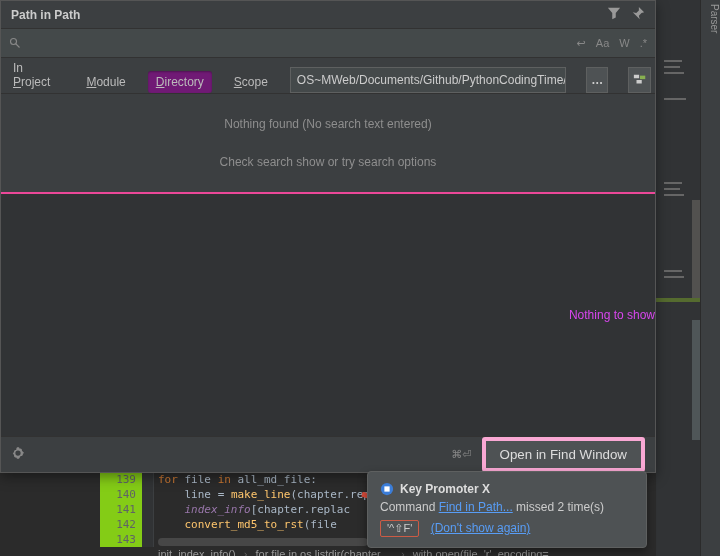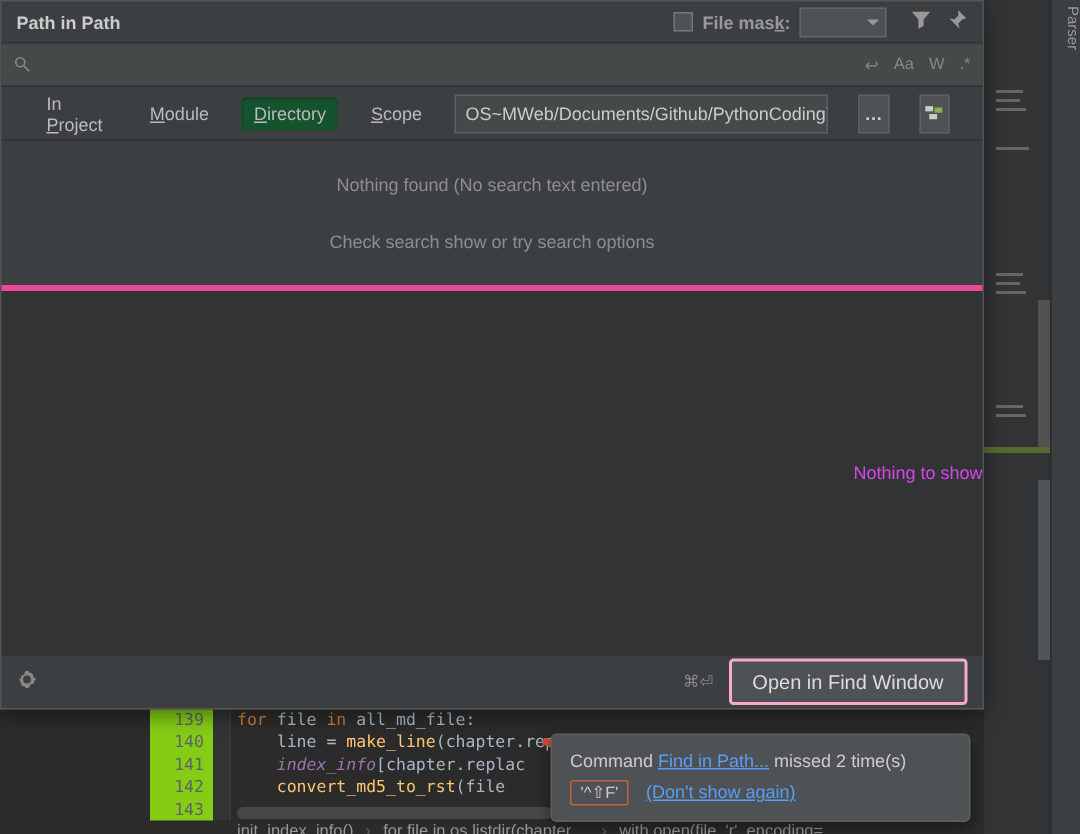--- a/index.html
+++ b/index.html
@@ -72,33 +72,33 @@
     background: transparent;
     border: none;
     color: #ccc;
     outline: none;
     font-size: 13px;
   }
   .search-opts { display: flex; gap: 10px; }
   .search-opts .opt { color: #888; font-size: 11px; }
   .scope-row {
     height: 36px;
-    display: flex; align-items: center;
-    padding: 0 22px;
+    display: flex; align-items: flex-end;
+    padding: 0 4px;
     gap: 14px;
     border-bottom: 1px solid #323232;
   }
   .scope-btn {
     color: #bbb;
     padding: 4px 8px;
     border-radius: 3px;
     cursor: pointer;
   }
   .scope-btn.active {
-    background: #14532d;
+    background: #701a75;
     box-shadow: inset 0 1px 2px rgba(0,0,0,0.3);
   }
   .scope-btn u { text-decoration: underline; }
   .path-combo {
     margin-left: auto;
     width: 320px; height: 26px;
     background: #44494a;
     border: 1px solid #5e6060;
     display: flex; align-items: center;
     padding: 0 6px;
@@ -116,42 +116,42 @@
   }
   .sq-btn svg { width: 14px; height: 14px; fill: #ccc; }
   .results-info {
     flex: 0 0 100px;
     display: flex;
     flex-direction: column;
     align-items: center;
     justify-content: center;
     gap: 24px;
     color: #8e8e8e;
-    border-bottom: 4px solid #ec4899;
+    border-bottom: 2px solid #ec4899;
   }
   .preview-area {
     flex: 1;
     display: flex;
     align-items: center;
     justify-content: flex-end;
     color: #d946ef;
     background: #313335;
   }
   .bottom-row {
     height: 36px;
     display: flex; align-items: center;
     padding: 0 10px;
     border-top: 1px solid #323232;
   }
   .bottom-row .spacer { flex: 1; }
   .gear svg { width: 14px; height: 14px; fill: #888; }
   .shortcut-hint { color: #888; margin-right: 10px; font-size: 11px; }
   .primary-btn {
     background: #4e5254;
-    border: 2px solid #f9a8d4;
+    border: 4px solid #f9a8d4;
     color: #ddd;
     padding: 6px 14px;
     border-radius: 3px;
     cursor: pointer;
   }
 
   
   .right-panel {
     position: absolute;
     right: 0; top: 0;
@@ -306,27 +306,20 @@
   <span class="sep">›</span>
   <span>for file in os.listdir(chapter ...</span>
   <span class="sep">›</span>
   <span>with open(file, 'r', encoding= ...</span>
 </div>
 
 <div class="dialog">
   <div class="titlebar">
     <span>Path in Path</span>
     <span class="spacer"></span>
-    <div class="file-mask">
-      <input type="checkbox" style="">
-      <span><span id="fmlabel">File mas<u>k</u>:</span></span>
-      <div class="mask-combo">
-          <span class="caret"></span>
-        </div>
-    </div>
     <div class="toolbar-icons">
       <span><svg viewBox="0 0 16 16">
             <path d="M1 2h14l-5 6v5l-4 2v-7z"></path>
           </svg></span>
       <span><svg viewBox="0 0 16 16">
             <path d="M9 1l6 6-3 1-3 3 1 4-4-4-5 5 5-5-4-4 4 1 3-3z"></path>
           </svg></span>
     </div>
   </div>
 
@@ -385,20 +378,27 @@
 <svg class="arrow" viewBox="0 0 60 40">
   <defs>
       <marker id="ah" markerWidth="8" markerHeight="8" refX="6" refY="3" orient="auto">
         <path d="M0,0 L6,3 L0,6 z" fill="#d94b3a"></path>
       </marker>
     </defs>
   <path d="M2 2 Q 30 10 56 30" stroke="#d94b3a" stroke-width="5" fill="none" marker-end="url(#ah)"></path>
 </svg>
 
 <div class="balloon">
+  <div class="title">
+    <svg viewBox="0 0 16 16">
+        <circle cx="8" cy="8" r="7" fill="#3b7dd8"></circle>
+        <rect x="5" y="5" width="6" height="6" fill="#fff"></rect>
+      </svg>
+    <span>Key Promoter X</span>
+  </div>
   <div>
     <span>Command </span><a>Find in Path...</a><span> missed 2 time(s)</span>
   </div>
   <div style="margin-top:6px">
     <span class="shortcut">'^⇧F'</span>
     <a>(Don't show again)</a>
   </div>
 </div>
 
 </body></html>

